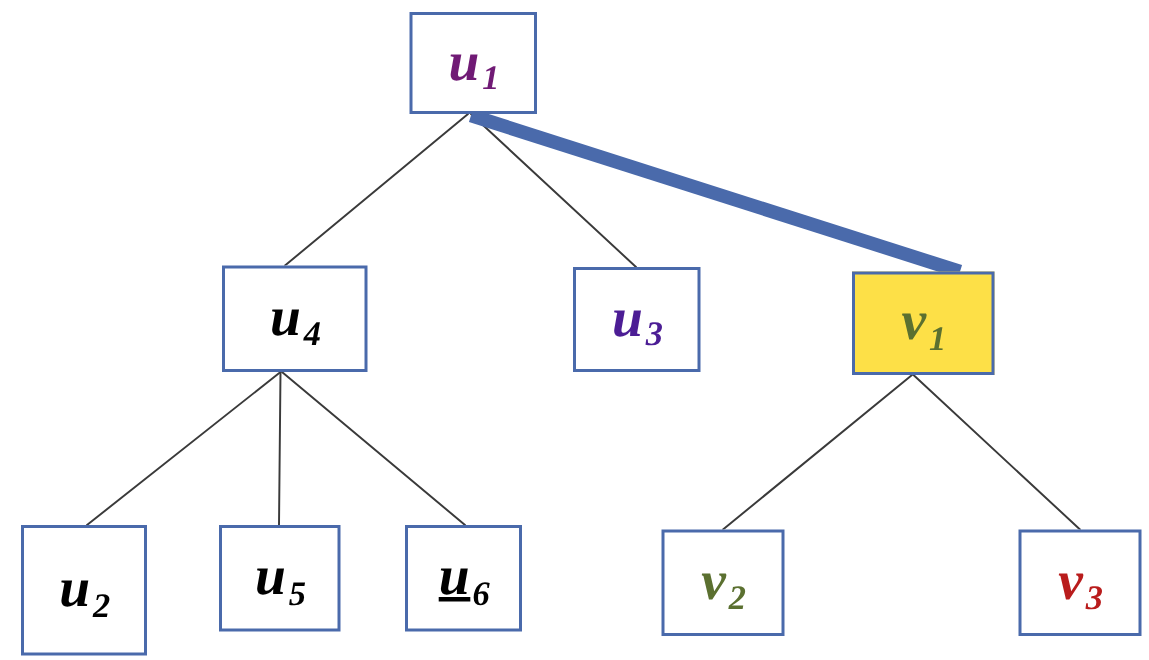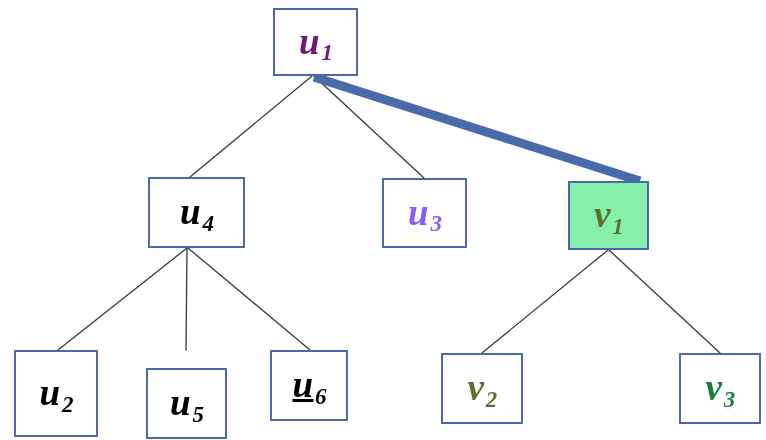--- a/index.html
+++ b/index.html
@@ -71,35 +71,35 @@
     </svg>
 
   <div id="node-layer">
       <div class="node" style="left: 273px; top: 8px; width: 85px; height: 68px; border-color: rgb(74, 106, 171); background: rgb(255, 255, 255);">
         <span class="node-label label-u" style="color: #701a75;"><span>u</span><sub>1</sub></span>
       </div>
       <div class="node" style="left: 148px; top: 177px; width: 97px; height: 71px; border-color: rgb(74, 106, 171); background: rgb(255, 255, 255);">
         <span class="node-label label-u" style="color: rgb(0, 0, 0);"><span>u</span><sub>4</sub></span>
       </div>
       <div class="node" style="left: 382px; top: 178px; width: 85px; height: 70px; border-color: rgb(74, 106, 171); background: rgb(255, 255, 255);">
-        <span class="node-label label-u" style="color: #8b5cf6; text-align: center;"><span>u</span><sub>3</sub></span>
+        <span class="node-label label-u" style="color: #4c1d95; text-align: center;"><span>u</span><sub>3</sub></span>
       </div>
-      <div class="node" style="left: 568px; top: 181px; width: 81px; height: 69px; border-color: rgb(74, 106, 171); background: #86efac;">
+      <div class="node" style="left: 568px; top: 181px; width: 95px; height: 69px; border-color: rgb(74, 106, 171); background: #fde047;">
         <span class="node-label label-v" style="color: rgb(91, 112, 48);"><span>v</span><sub>1</sub></span>
       </div>
       <div class="node" style="left: 14px; top: 350px; width: 84px; height: 87px; border-color: rgb(74, 106, 171); background: rgb(255, 255, 255);">
         <span class="node-label label-u" style="color: rgb(0, 0, 0);"><span>u</span><sub>2</sub></span>
       </div>
-      <div class="node" style="left: 146px; top: 368px; width: 81px; height: 71px; border-color: rgb(74, 106, 171); background: rgb(255, 255, 255);">
+      <div class="node" style="left: 146px; top: 350px; width: 81px; height: 71px; border-color: rgb(74, 106, 171); background: rgb(255, 255, 255);">
         <span class="node-label label-u" style="color: rgb(0, 0, 0);"><span>u</span><sub>5</sub></span>
       </div>
       <div class="node" style="left: 270px; top: 350px; width: 78px; height: 71px; border-color: rgb(74, 106, 171); background: rgb(255, 255, 255); text-decoration: underline;">
         <span class="node-label label-u" style="color: rgb(0, 0, 0);"><span>u</span><sub>6</sub></span>
       </div>
       <div class="node" style="left: 441px; top: 353px; width: 82px; height: 71px; border-color: rgb(74, 106, 171); background: rgb(255, 255, 255);">
         <span class="node-label label-v" style="color: rgb(91, 112, 48);"><span>v</span><sub>2</sub></span>
       </div>
       <div class="node" style="left: 679px; top: 353px; width: 82px; height: 71px; border-color: rgb(74, 106, 171); background: rgb(255, 255, 255);">
-        <span class="node-label label-v" style="color: #15803d;"><span>v</span><sub>3</sub></span>
+        <span class="node-label label-v" style="color: #b91c1c;"><span>v</span><sub>3</sub></span>
       </div>
     </div>
 
 </div>
 
 </body></html>

